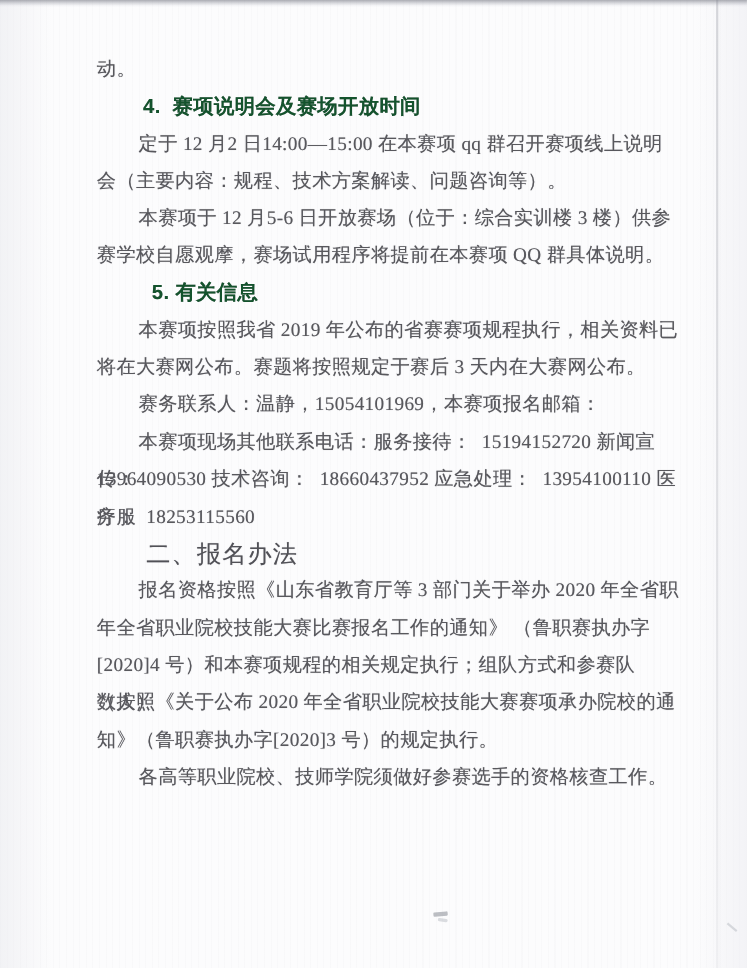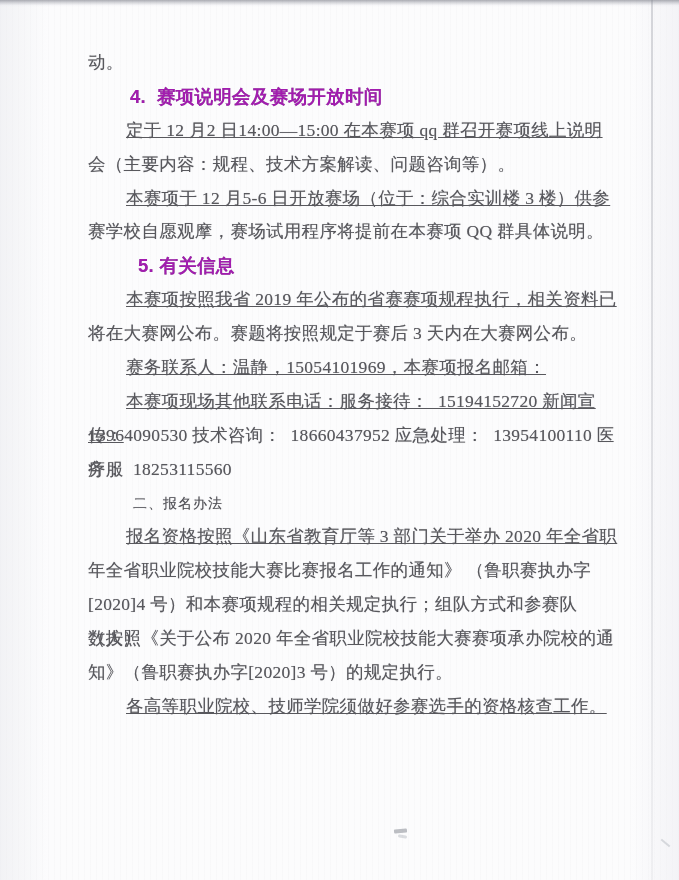--- a/index.html
+++ b/index.html
@@ -53,32 +53,32 @@
     color: #58585d;
   }
   .line {
     height: 33.9px; line-height: 33.9px;
     font-size: 17.5px;
     letter-spacing: 0.3px;
     white-space: pre-wrap;
     text-shadow: 0 0 0.7px rgba(95,95,102,0.55);
   }
   .l-body { color: #58585d; }
-  .l-body.indent { text-indent: 38px; text-decoration: underline; }
+  .l-body.indent { text-indent: 38px; }
   .l-h {
     font-family: "Liberation Sans", "DejaVu Sans", sans-serif;
     font-weight: 700;
     font-size: 18.5px;
-    color: #a21caf;
+    color: #14532d;
     text-shadow: 0 0 0.5px rgba(60,60,66,0.5);
   }
   .l-h.ind-h4 { text-indent: 42px; }
   .l-h.ind-h5 { text-indent: 50px; }
   .l-section {
-    font-size: 14px;
+    font-size: 22px;
     color: #515157;
     text-indent: 45px;
     letter-spacing: 1px;
   }
 </style>
 </head>
 <body>
 
 <div class="page">
   <div class="scan-top"></div>

